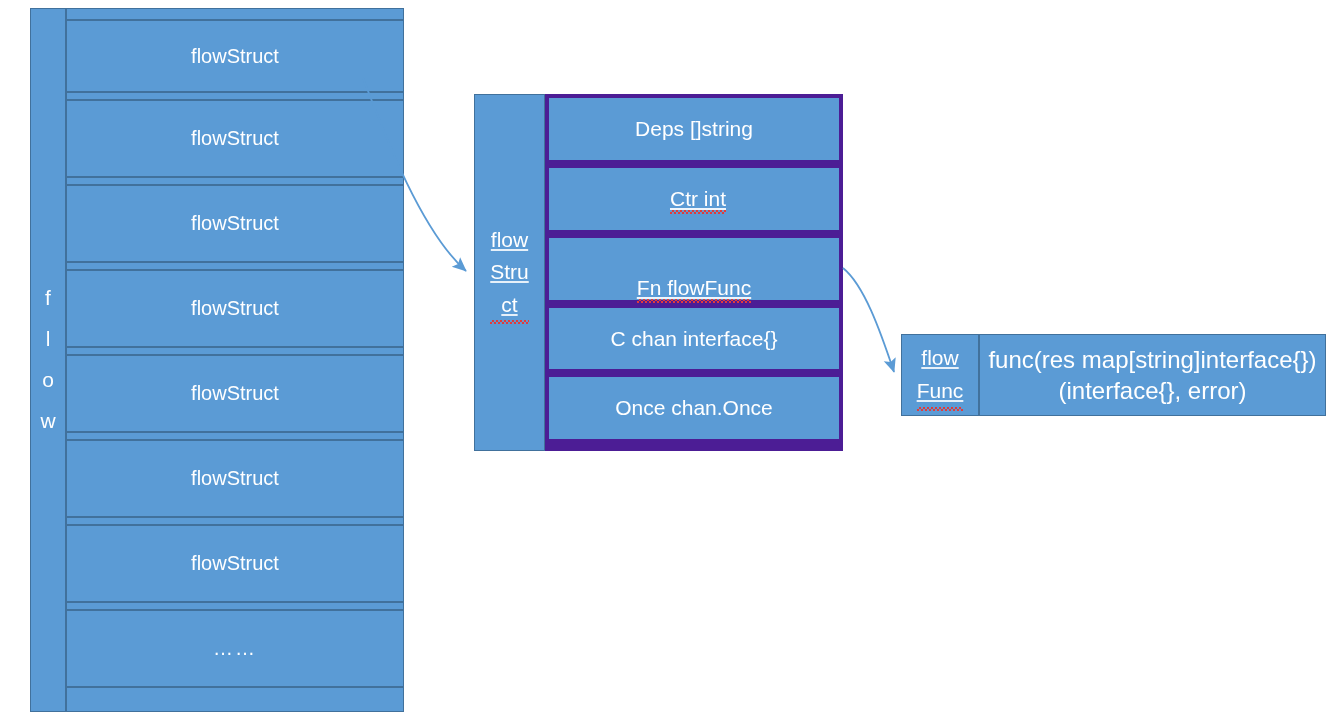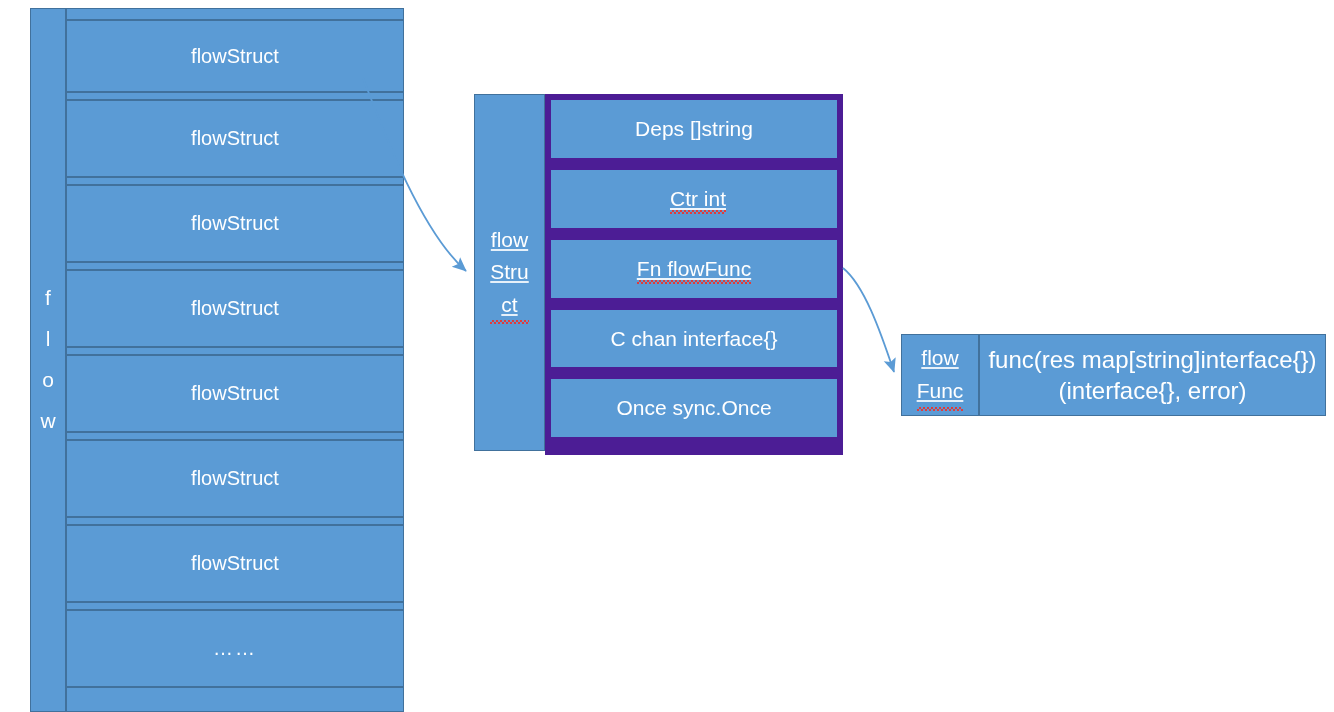--- a/index.html
+++ b/index.html
@@ -92,21 +92,21 @@
     color: #ffffff;
     text-decoration: underline;
     text-decoration-color: rgba(255,255,255,0.85);
     text-underline-offset: 2px;
   }
   .mrow {
     position: absolute;
     left: 71px;
     width: 298px;
     background: #5B9BD5;
-    border: 6px solid #4c1d95;
+    border: 4px solid #4c1d95;
     box-sizing: border-box;
     color: #fff;
     font-size: 21px;
     display: flex;
     align-items: center;
     justify-content: center;
     text-align: center;
   }
 
   
@@ -252,30 +252,30 @@
   </div>
 
   <div class="mrow" style="top:0px;height:70px;">
     <span>Deps []string</span>
   </div>
 
   <div class="mrow" style="top:70px;height:70px;padding-left:8px;">
     <span class="ul sqw">Ctr int</span>
   </div>
 
-  <div class="mrow" style="top:140px;height:70px;">
+  <div class="mrow" style="top:140px;height:70px;align-items:flex-end;">
     <span class="ul sqw">Fn flowFunc</span>
   </div>
 
   <div class="mrow" style="top:210px;height:69px;">
     <span>C chan interface{}</span>
   </div>
 
   <div class="mrow" style="top:279px;height:70px;">
-    <span>Once sync.Once</span>
+    <span>Once chan.Once</span>
   </div>
 
   <div class="mrow" style="top:349px;height:8px;">
     <span></span>
   </div>
 </div>
 
 <div id="right-table">
   <div id="right-head">
     <span id="right-head-text" class="sqw">flow

